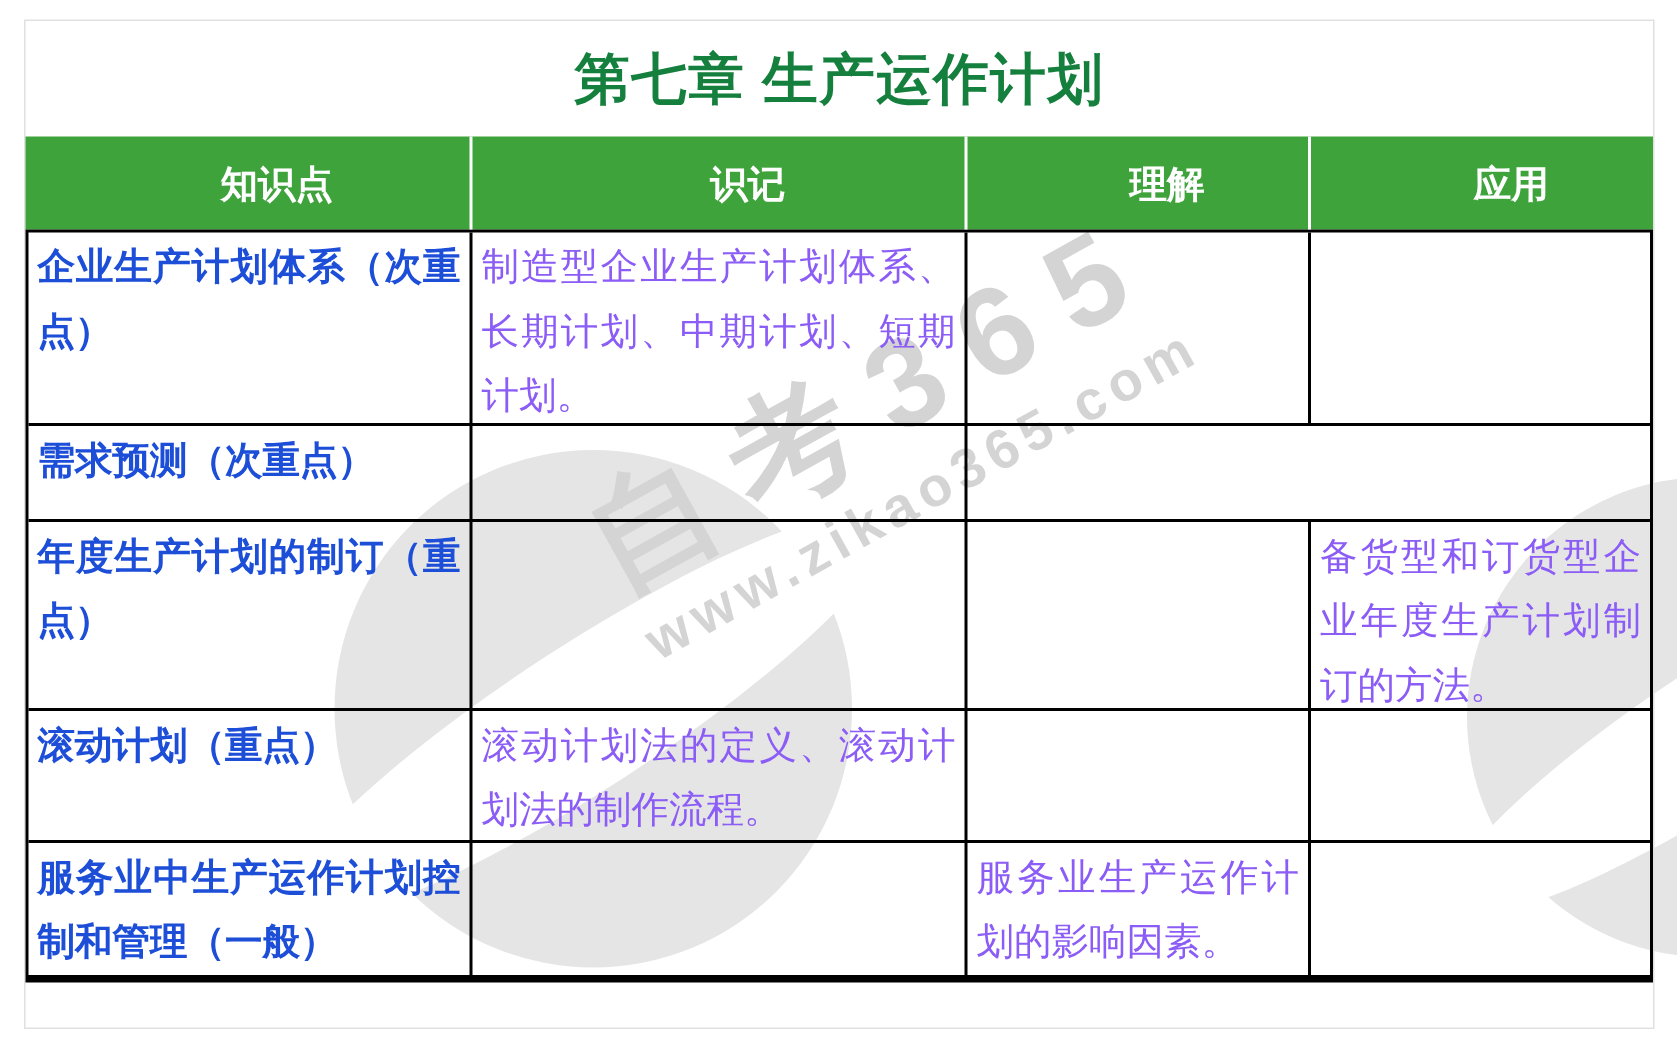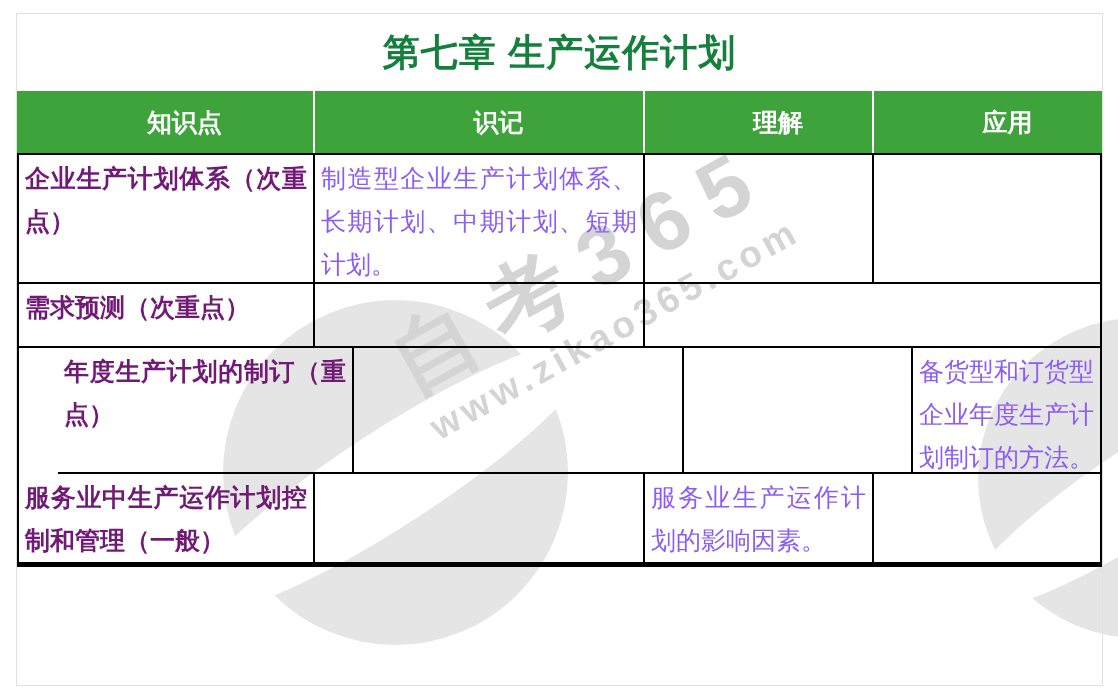--- a/index.html
+++ b/index.html
@@ -31,27 +31,27 @@
 
   .head-row { height:62px; background:#3fa33b; }
   .hcell { display:flex; align-items:center; justify-content:center;
            color:#ffffff; font-size:25px; font-weight:700;padding-left:39px; }
   .hcell + .hcell { border-left:2px solid #ffffff; }
 
   .body-wrap { border-left:2px solid #000; border-right:2px solid #000;
                border-top:2px solid #000; border-bottom:5px solid #000; }
   .row { border-bottom:2px solid #000; }
   .row:last-child { border-bottom:none; }
-  .r1 { height:129px; } .r2 { height:64px; } .r3 { height:126px;margin-left:39px; }
+  .r1 { height:129px; } .r2 { height:64px; } .r3 { height:126px; }
   .r4 { height:88px; } .r5 { height:88px; }
   .cell { padding:2px 6px; font-size:25px; line-height:43px; color:#8b5cf6;
           text-align:justify; text-justify:inter-ideograph; overflow:hidden;
           border-right:2px solid #000; }
   .cell:last-child { border-right:none; }
-  .cell.kp { font-weight:700; color:#701a75; }
+  .cell.kp { font-weight:700; color:#1d4ed8; }
 </style>
 </head>
 <body>
 
 <div class="stage">
 
   <div class="wm-layer">
     <div class="wm-circle wm-circle-left"></div>
     <div class="wm-swoosh wm-swoosh-left"></div>
     <div class="wm-circle wm-circle-right"></div>
@@ -90,20 +90,26 @@
         <div class="cell"></div>
       </div>
 
       <div class="grid4 row r3">
         <div class="cell kp">年度生产计划的制订（重点）</div>
         <div class="cell"></div>
         <div class="cell"></div>
         <div class="cell">备货型和订货型企业年度生产计划制订的方法。</div>
       </div>
 
+      <div class="grid4 row r4">
+        <div class="cell kp">滚动计划（重点）</div>
+        <div class="cell">滚动计划法的定义、滚动计划法的制作流程。</div>
+        <div class="cell"></div>
+        <div class="cell"></div>
+      </div>
 
       <div class="grid4 row r5">
         <div class="cell kp">服务业中生产运作计划控制和管理（一般）</div>
         <div class="cell"></div>
         <div class="cell">服务业生产运作计划的影响因素。</div>
         <div class="cell"></div>
       </div>
 
     </div>
   </div>

